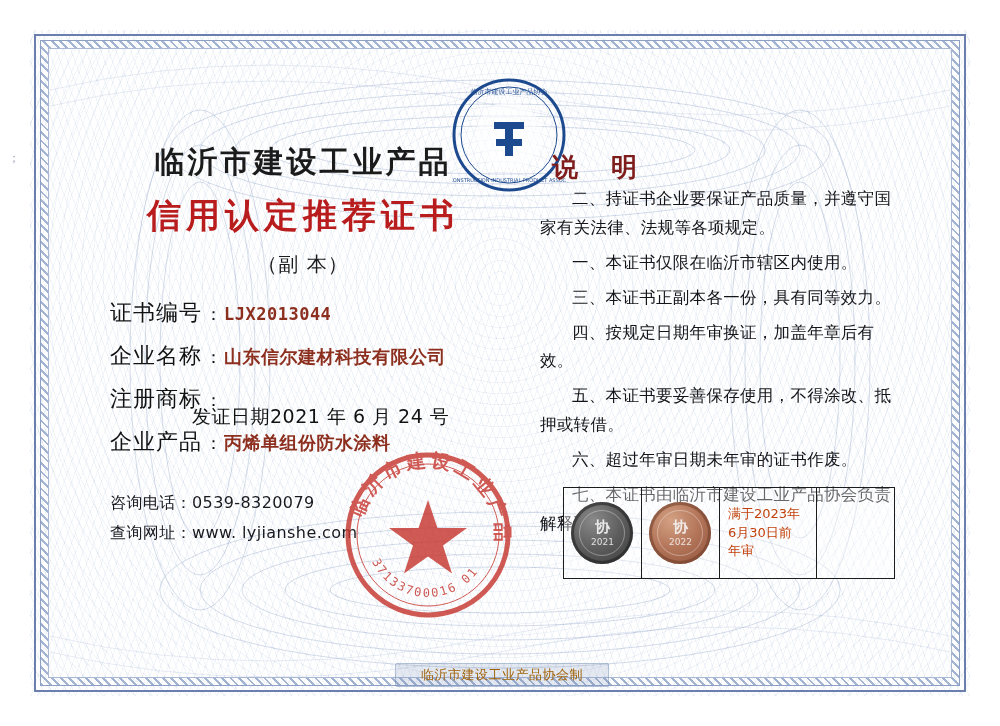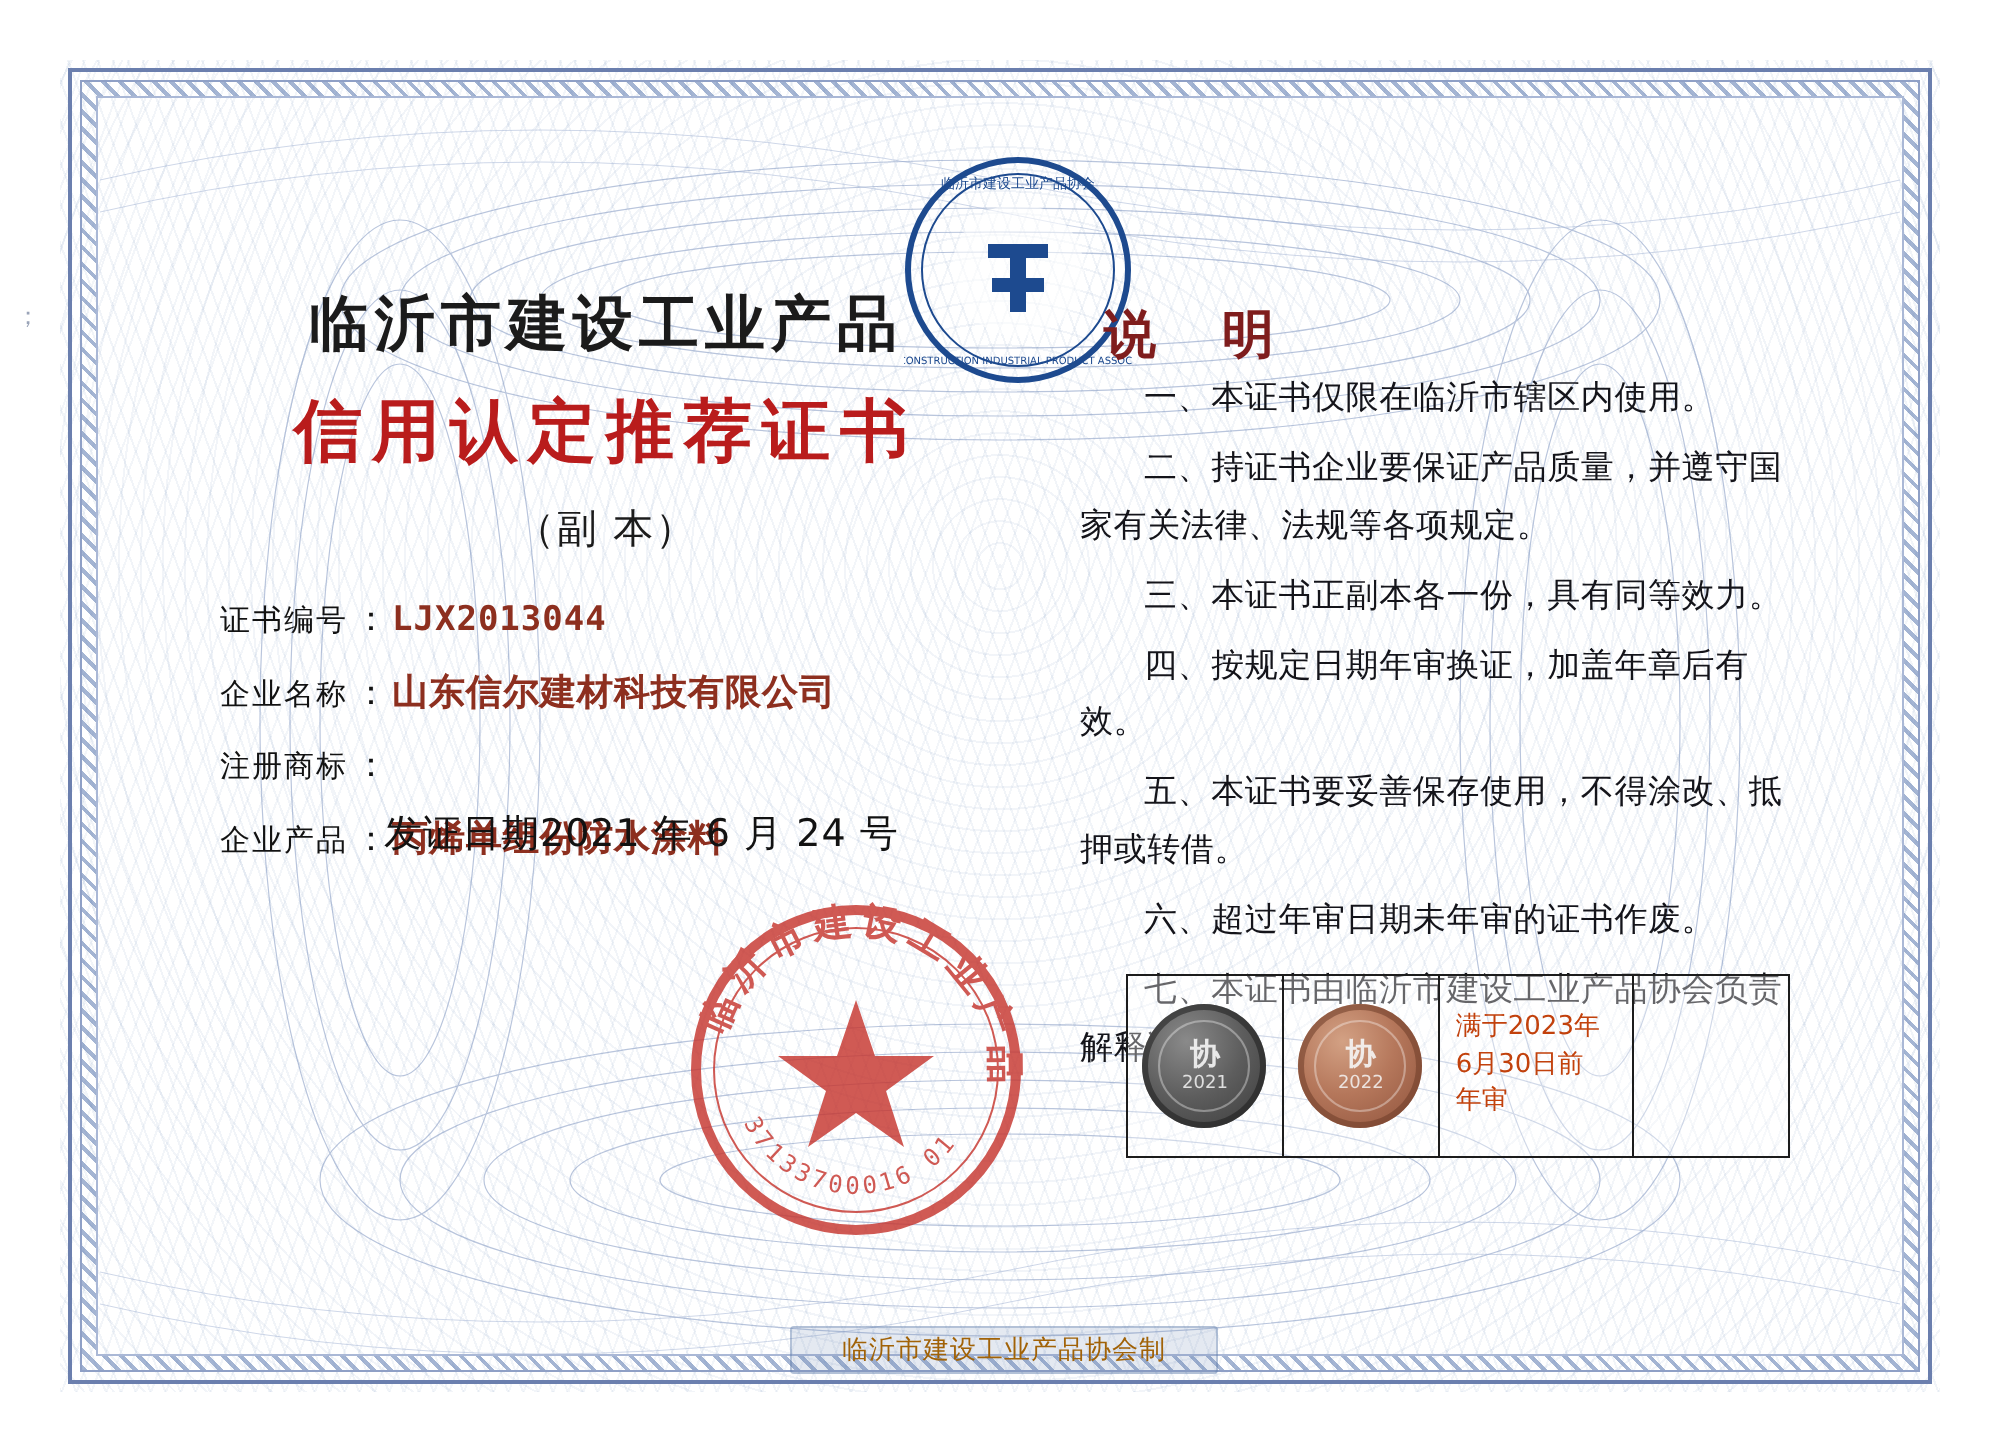--- a/index.html
+++ b/index.html
@@ -121,21 +121,21 @@
     margin-top: 20px;
     margin-left: 32px;
   }
   .field-row {
     display: flex;
     align-items: baseline;
     margin-bottom: 13px;
   }
   .field-label {
     font-family: "DejaVu Sans", sans-serif;
-    font-size: 15px;
+    font-size: 22px;
     color: #121212;
     letter-spacing: 1px;
     white-space: nowrap;
   }
   .field-colon {
     font-family: "DejaVu Sans", sans-serif;
     font-size: 17px;
     color: #121212;
     margin: 0 2px 0 3px;
   }
@@ -399,20 +399,24 @@
         <span class="field-colon">：</span>
         <span class="field-value"></span>
       </div>
       <div class="field-row">
         <span class="field-label">企业产品</span>
         <span class="field-colon">：</span>
         <span class="field-value">丙烯单组份防水涂料</span>
       </div>
     </div>
 
+    <div class="contact-block">
+      <div class="contact-line">咨询电话：0539-8320079</div>
+      <div class="contact-line">查询网址：www. lyjianshe.com</div>
+    </div>
   </div>
 
   <div class="issuer-block">
     <div class="issuer-date">
       <span>发证日期</span><span>2021 年 6 月 24 号</span>
     </div>
   </div>
 
   <svg class="seal" viewBox="0 0 186 186">
     <g opacity="0.82">
@@ -425,22 +429,22 @@
       </text>
       <text fill="#c6362f" font-family="DejaVu Sans Mono, monospace" font-size="12" letter-spacing="2">
         <textPath href="#sealBot" startOffset="14%">37133700016 01</textPath>
       </text>
       <polygon fill="#c6362f" points="93,58 102.5,86 132,86 108,103.5 117,131.5 93,114.5 69,131.5 78,103.5 54,86 83.5,86"></polygon>
     </g>
   </svg>
 
   <div class="right-col">
     <div class="notes-title">说 明</div>
+    <div class="note-item">二、持证书企业要保证产品质量，并遵守国家有关法律、法规等各项规定。</div>
     <div class="note-item">一、本证书仅限在临沂市辖区内使用。</div>
-    <div class="note-item">二、持证书企业要保证产品质量，并遵守国家有关法律、法规等各项规定。</div>
     <div class="note-item">三、本证书正副本各一份，具有同等效力。</div>
     <div class="note-item">四、按规定日期年审换证，加盖年章后有效。</div>
     <div class="note-item">五、本证书要妥善保存使用，不得涂改、抵押或转借。</div>
     <div class="note-item">六、超过年审日期未年审的证书作废。</div>
     <div class="note-item">七、本证书由临沂市建设工业产品协会负责解释说明。</div>
   </div>
 
   <div class="stamp-table">
     <div class="stamp-cell">
       <div class="chop grey">

